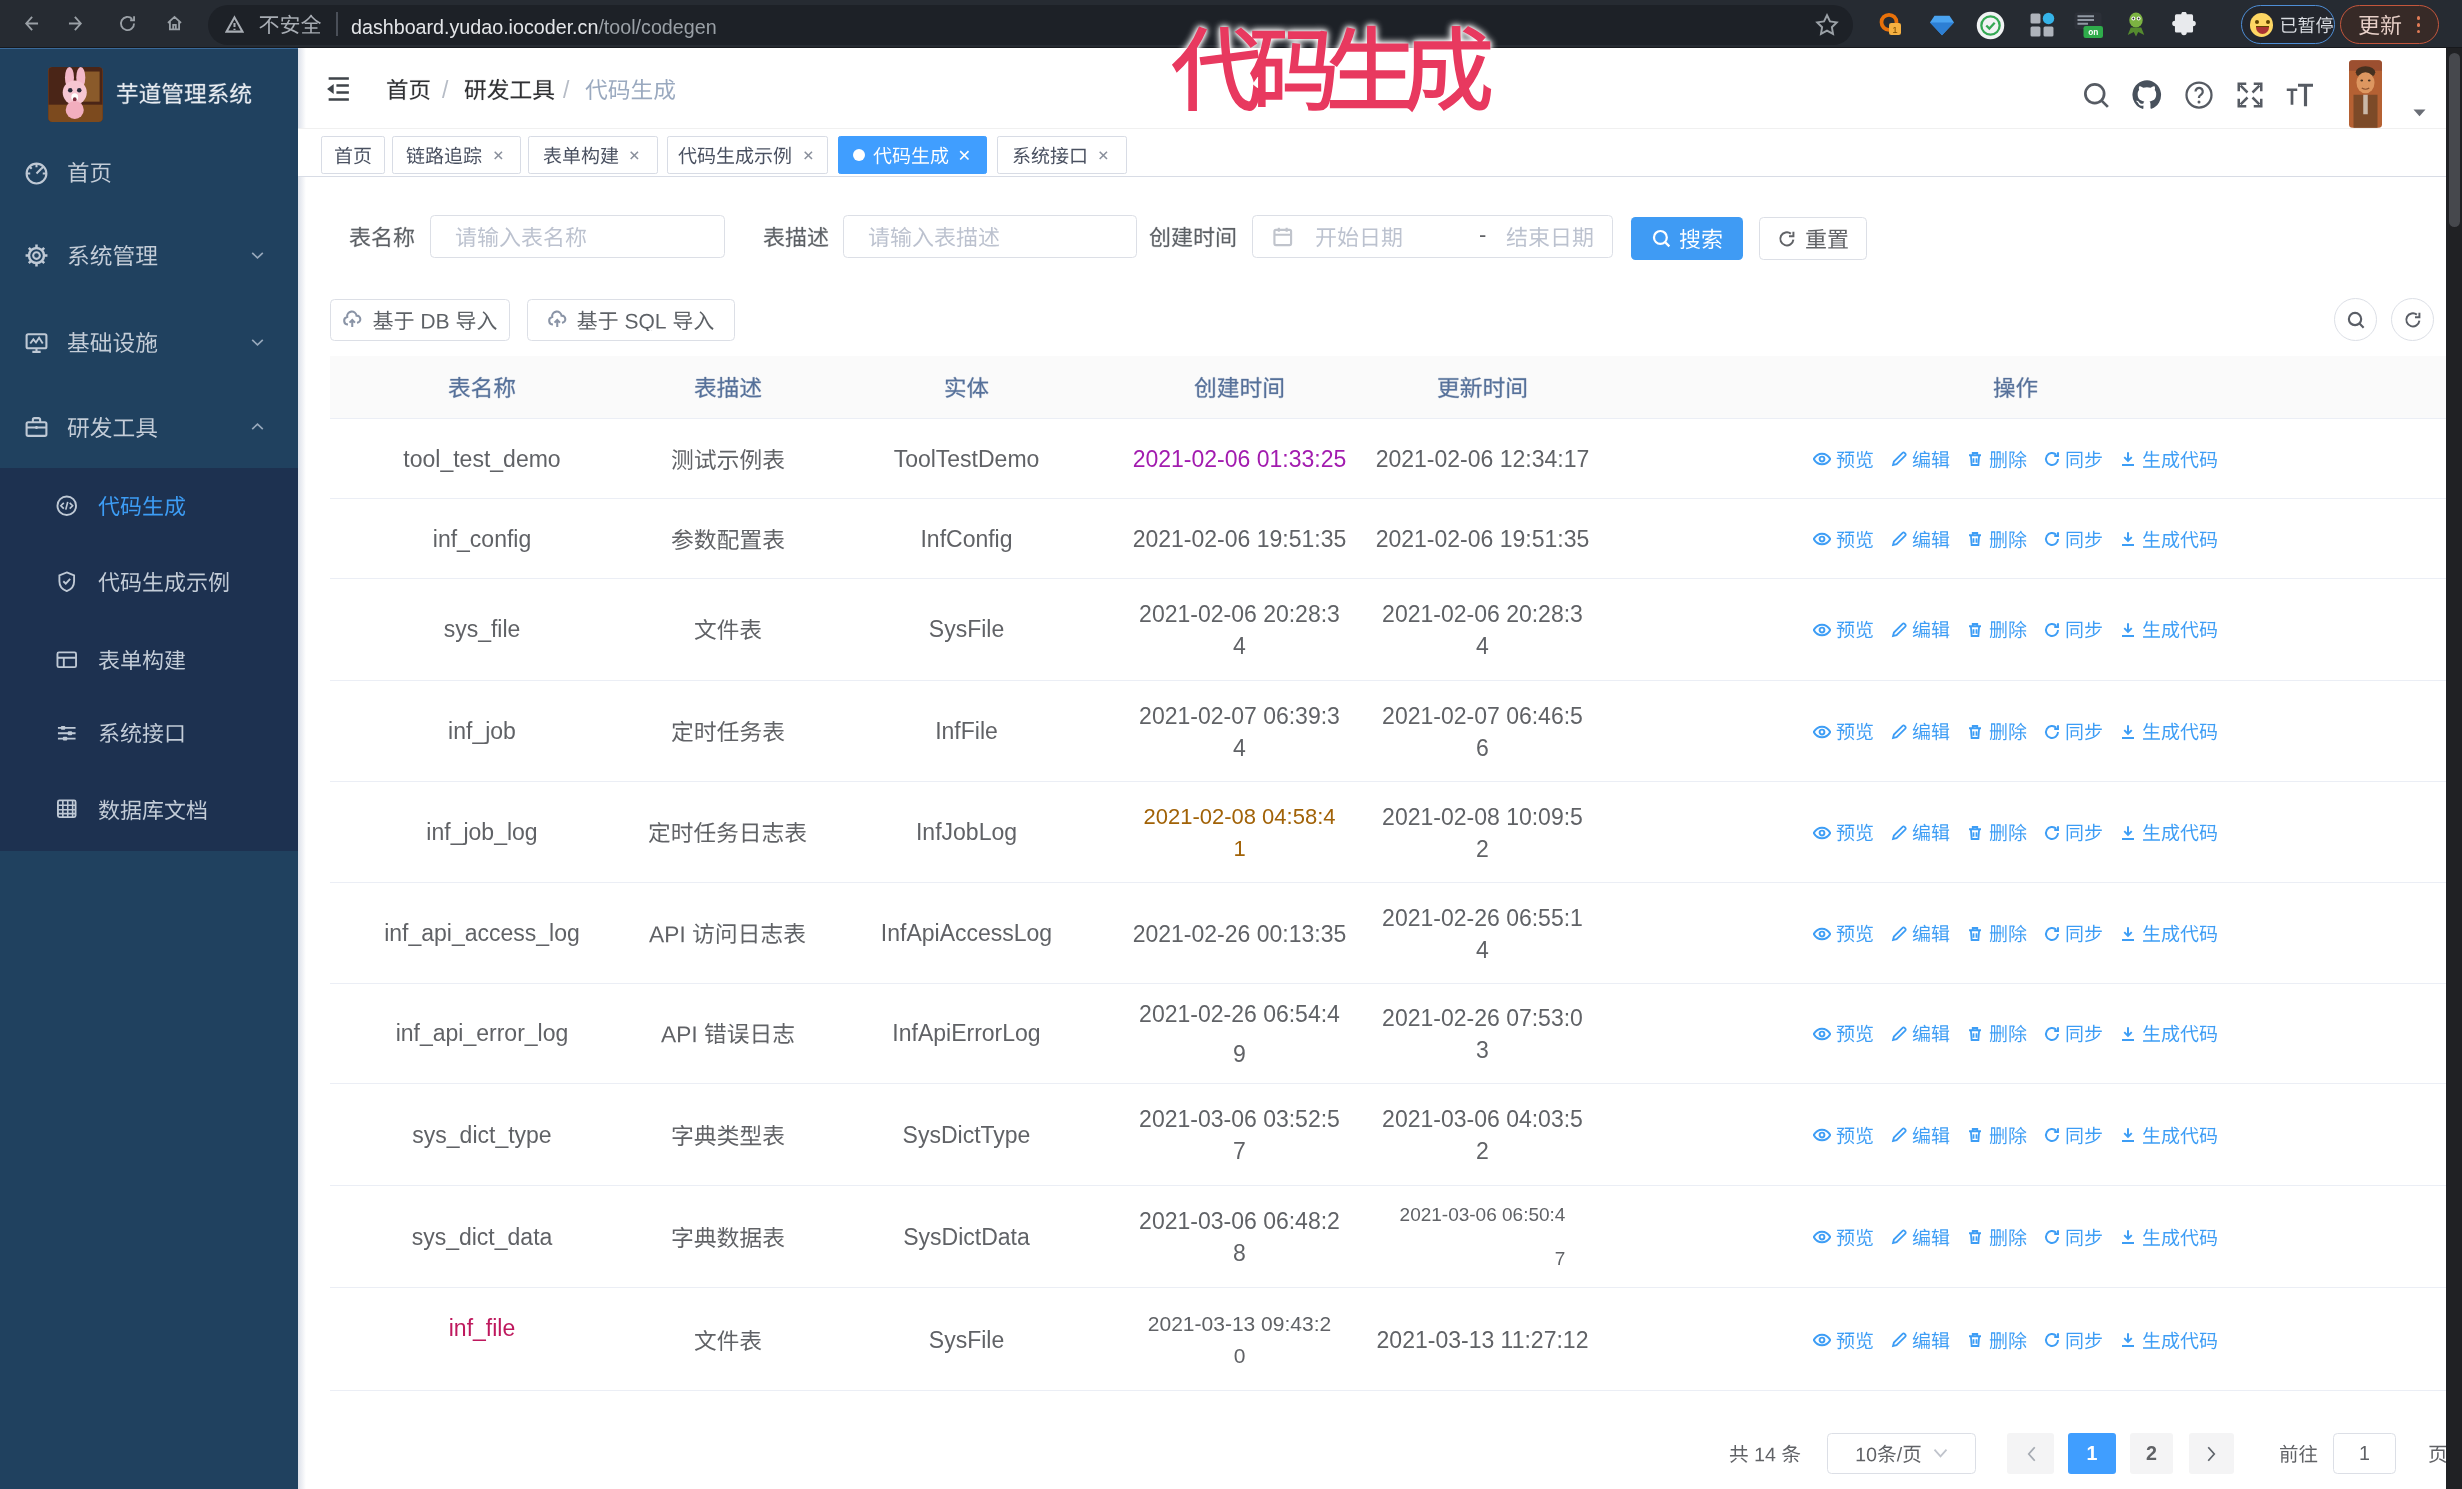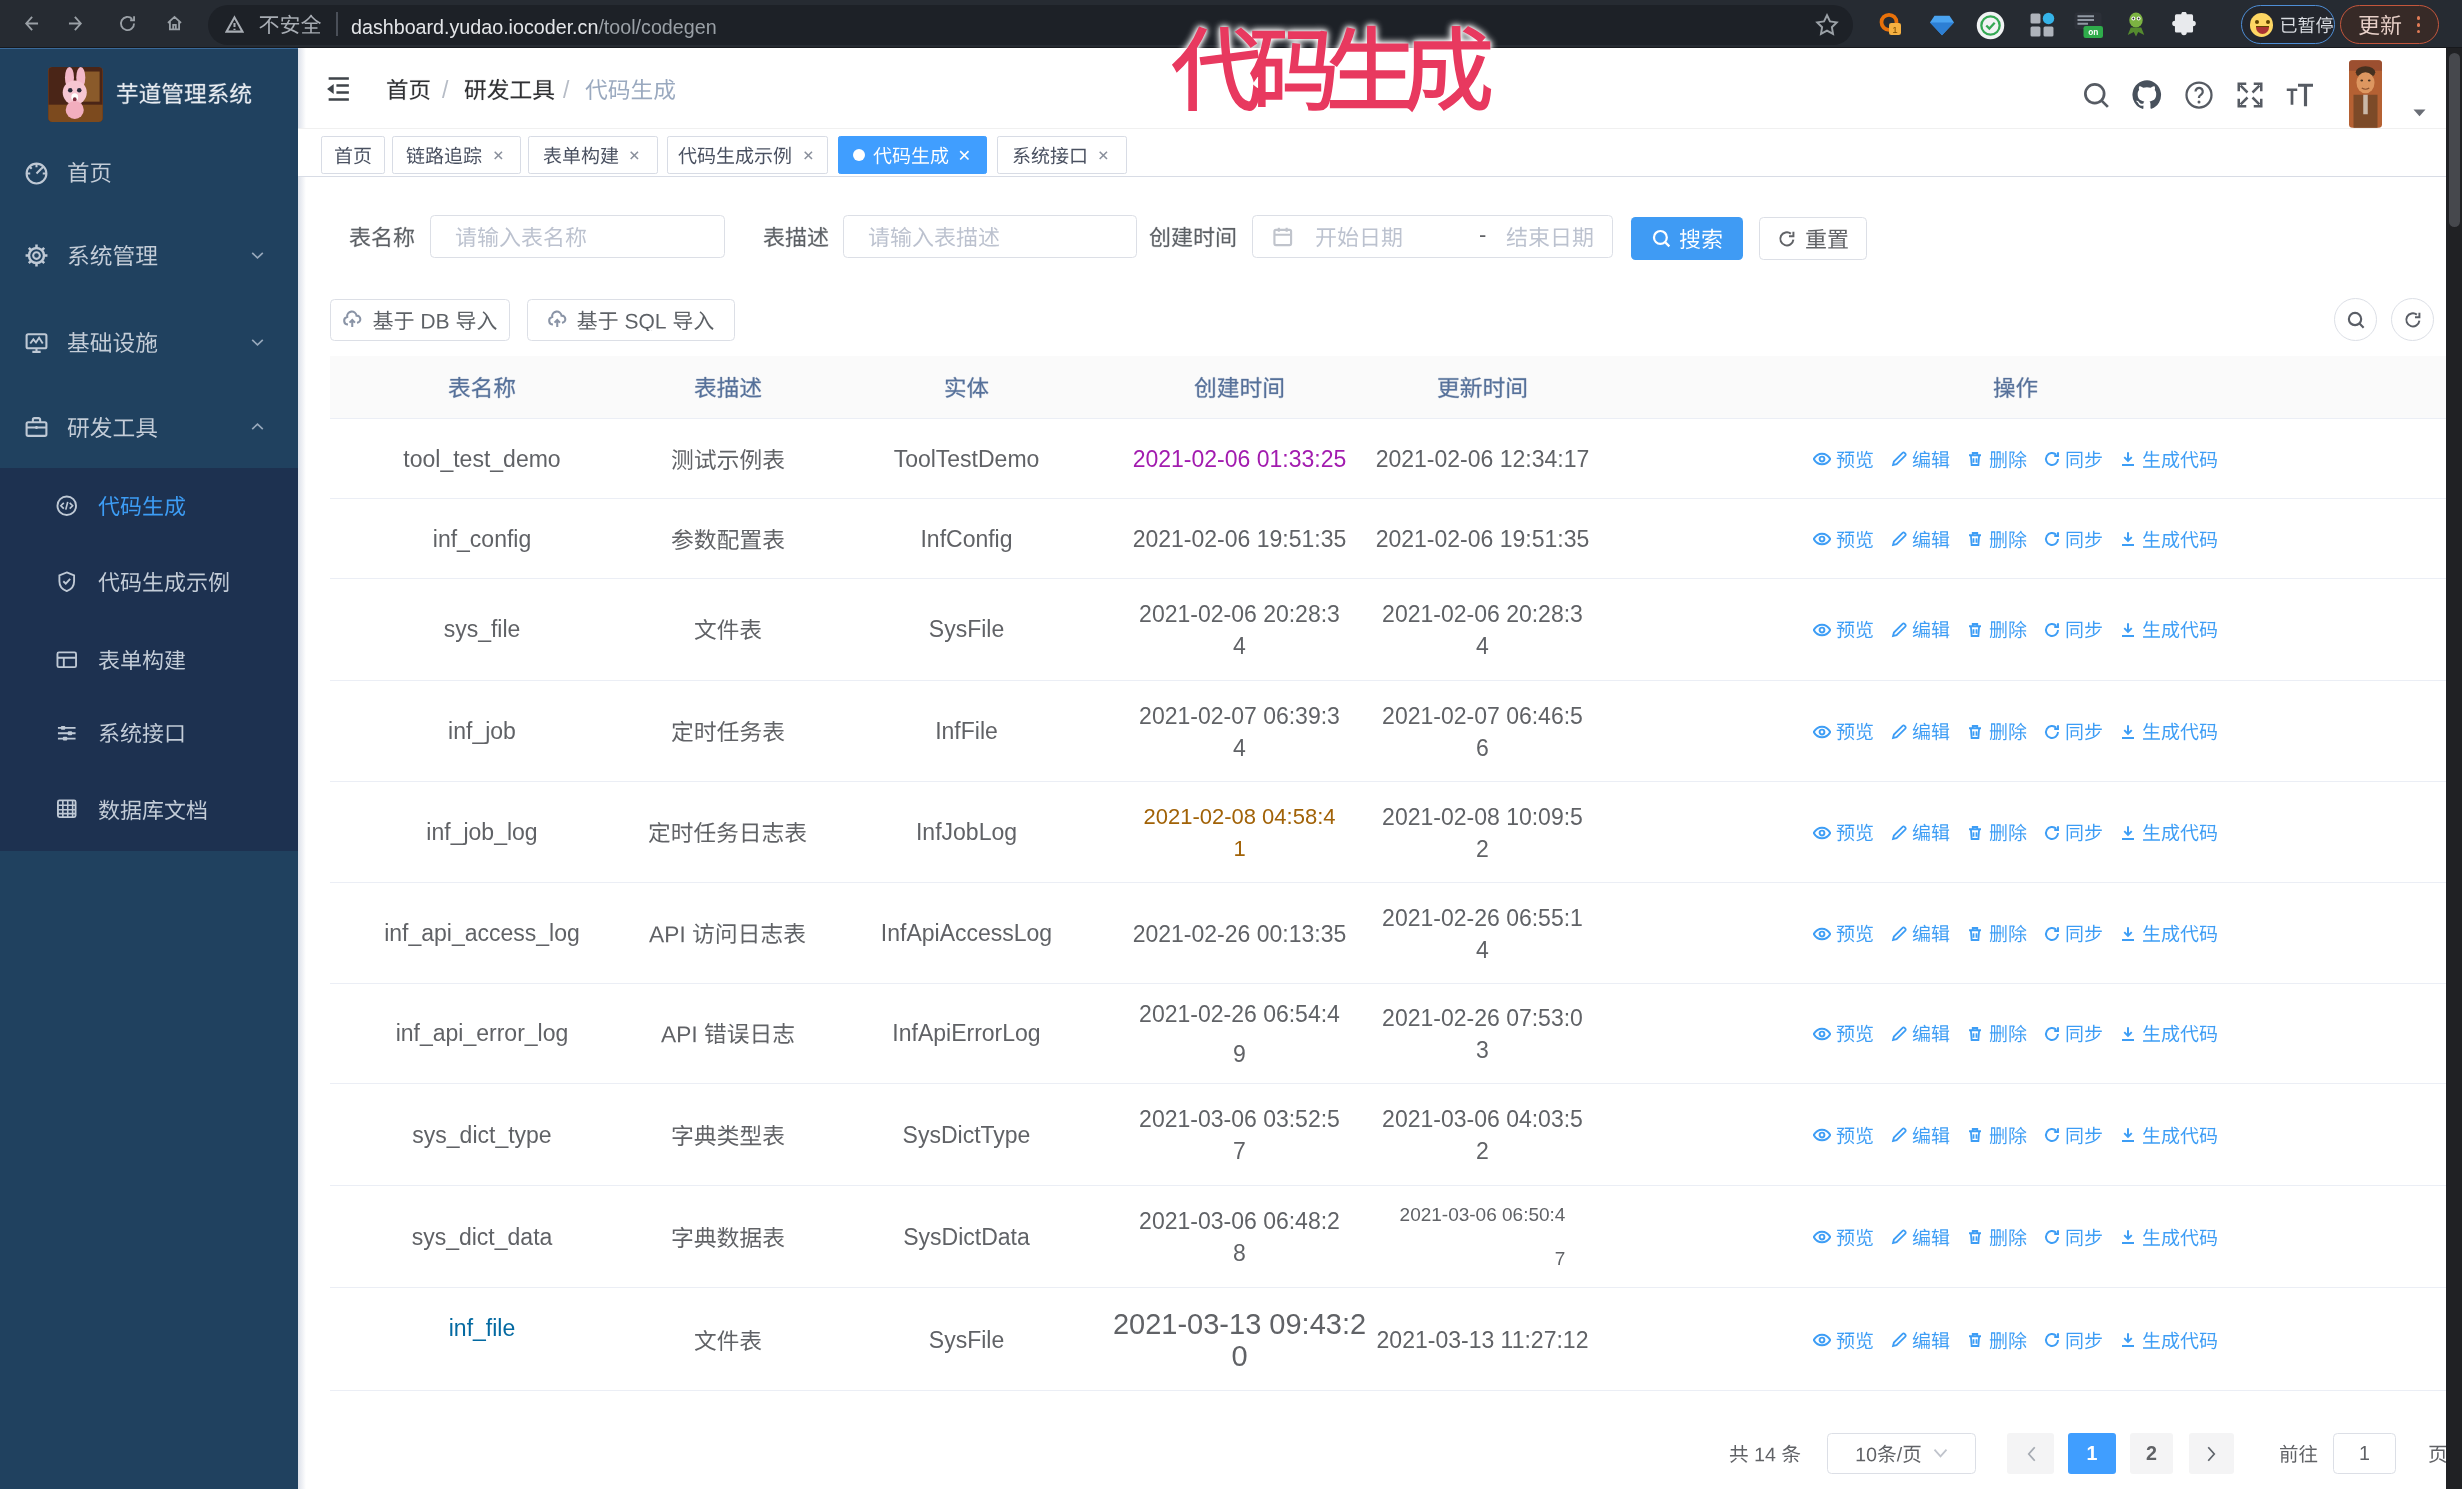--- a/index.html
+++ b/index.html
@@ -1272,30 +1272,30 @@
       </svg>
       <svg class="zt" viewBox="0 -880 4000.0 1000" style="width:76px;height:19px" fill="#3d9df5">
         <use href="#g751F"></use>
         <use href="#g6210" x="1000.0"></use>
         <use href="#g4EE3" x="2000.0"></use>
         <use href="#g7801" x="3000.0"></use>
       </svg>
     </div>
   </div>
 <div class="ab" style="left:330px;top:1289px;width:2117px;height:102px;border-bottom:0.8px solid #ebeef5"></div>
-<div class="ab fc" style="left:345px;top:1289px;width:274px;height:78px;font-size:23px;color:#0369a1">inf_file</div>
+<div class="ab fc" style="left:345px;top:1289px;width:274px;height:78px;font-size:23px;color:#be185d">inf_file</div>
 <div class="ab fc" style="left:591px;top:1289px;width:273px;height:102px">
     <svg class="zt" viewBox="0 -880 3000.0 1000" style="width:68px;height:23px" fill="#606266">
       <use href="#g6587"></use>
       <use href="#g4EF6" x="1000.0"></use>
       <use href="#g8868" x="2000.0"></use>
     </svg>
   </div>
 <div class="ab fc" style="left:830px;top:1289px;width:273px;height:102px;font-size:23px;color:#606266">SysFile</div>
-<div class="ab fc" style="left:1103px;top:1289px;width:273px;height:102px;font-size:29px;color:#606266;line-height:32px;text-align:center">
+<div class="ab fc" style="left:1103px;top:1289px;width:273px;height:102px;font-size:21px;color:#606266;line-height:32px;text-align:center">
     <div>2021-03-13 09:43:2<br>0</div>
   </div>
 <div class="ab fc" style="left:1346px;top:1289px;width:273px;height:102px;font-size:23px;color:#606266;line-height:32px;text-align:center">
     <div>2021-03-13 11:27:12</div>
   </div>
 <div class="ab fc" style="left:1811px;top:1289px;width:409px;height:102px;gap:16px">
     <div class="fx" style="gap:4.5px">
       <svg width="18" height="18" viewBox="0 0 24 24" fill="none" style="">
         <path d="M1 12s4-7 11-7 11 7 11 7-4 7-11 7S1 12 1 12z" stroke="#3d9df5" stroke-width="2.6"></path>
         <circle cx="12" cy="12" r="3.2" stroke="#3d9df5" stroke-width="2.6"></circle>

